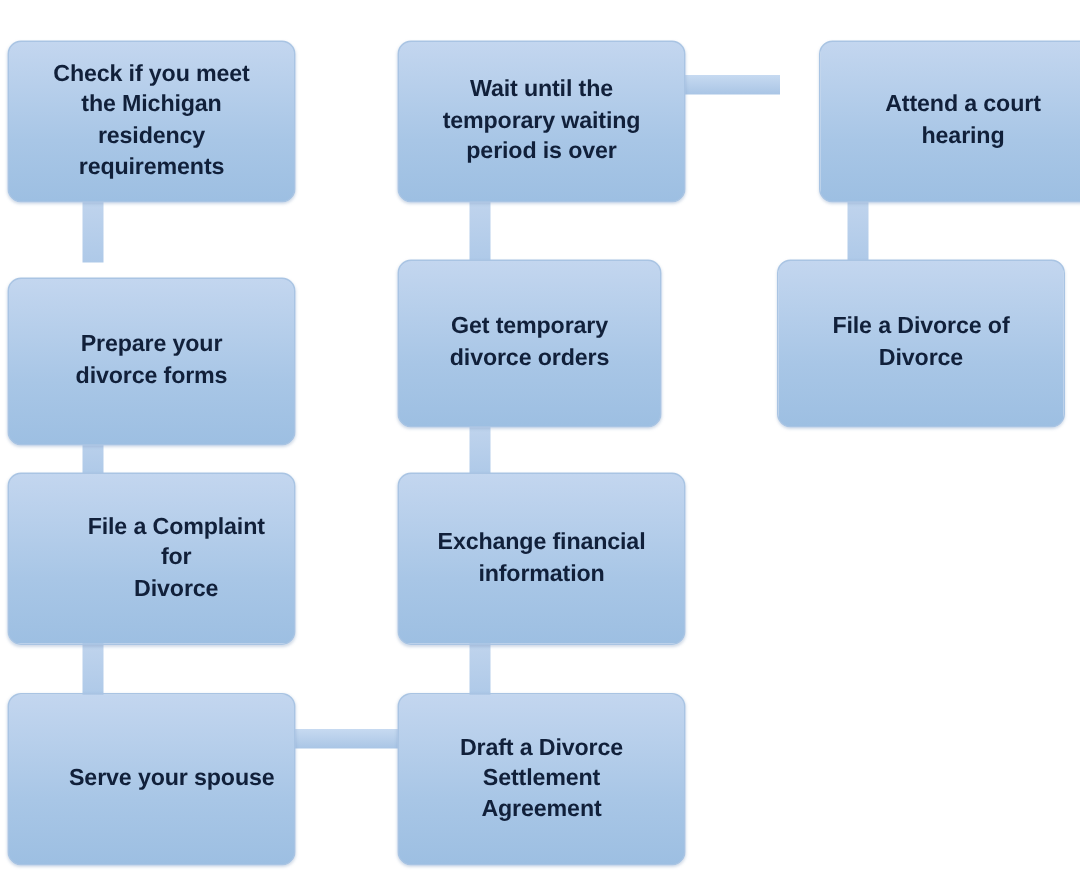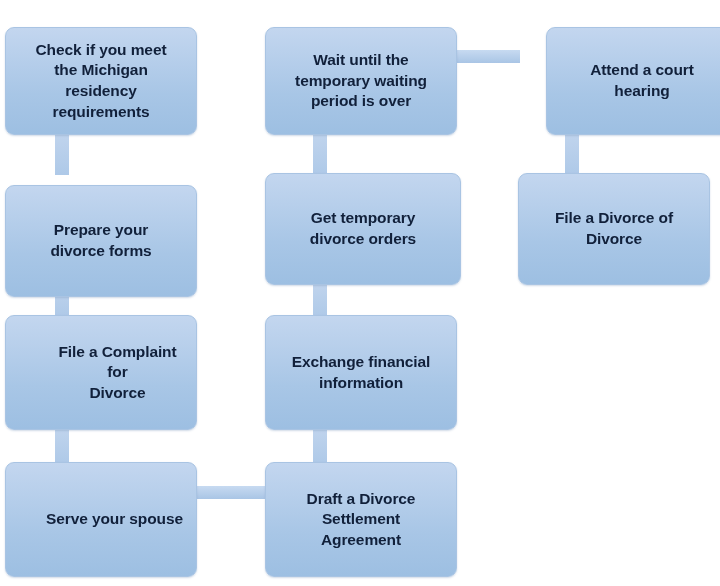--- a/index.html
+++ b/index.html
@@ -80,21 +80,21 @@
 Divorce</span>
     </div>
     <div class="node" style="left: 5px; top: 462px; width: 192px; height: 115px; padding-left: 36px;">
       <span class="node-label">Serve your spouse</span>
     </div>
     <div class="node" style="left: 265px; top: 27px; width: 192px; height: 108px;">
       <span class="node-label">Wait until the
 temporary waiting
 period is over</span>
     </div>
-    <div class="node" style="left: 265px; top: 173px; width: 196px; height: 112px;">
+    <div class="node" style="left: 265px; top: 173px; width: 176px; height: 112px;">
       <span class="node-label">Get temporary
 divorce orders</span>
     </div>
     <div class="node" style="left: 265px; top: 315px; width: 192px; height: 115px;">
       <span class="node-label">Exchange financial
 information</span>
     </div>
     <div class="node" style="left: 265px; top: 462px; width: 192px; height: 115px;">
       <span class="node-label">Draft a Divorce
 Settlement

